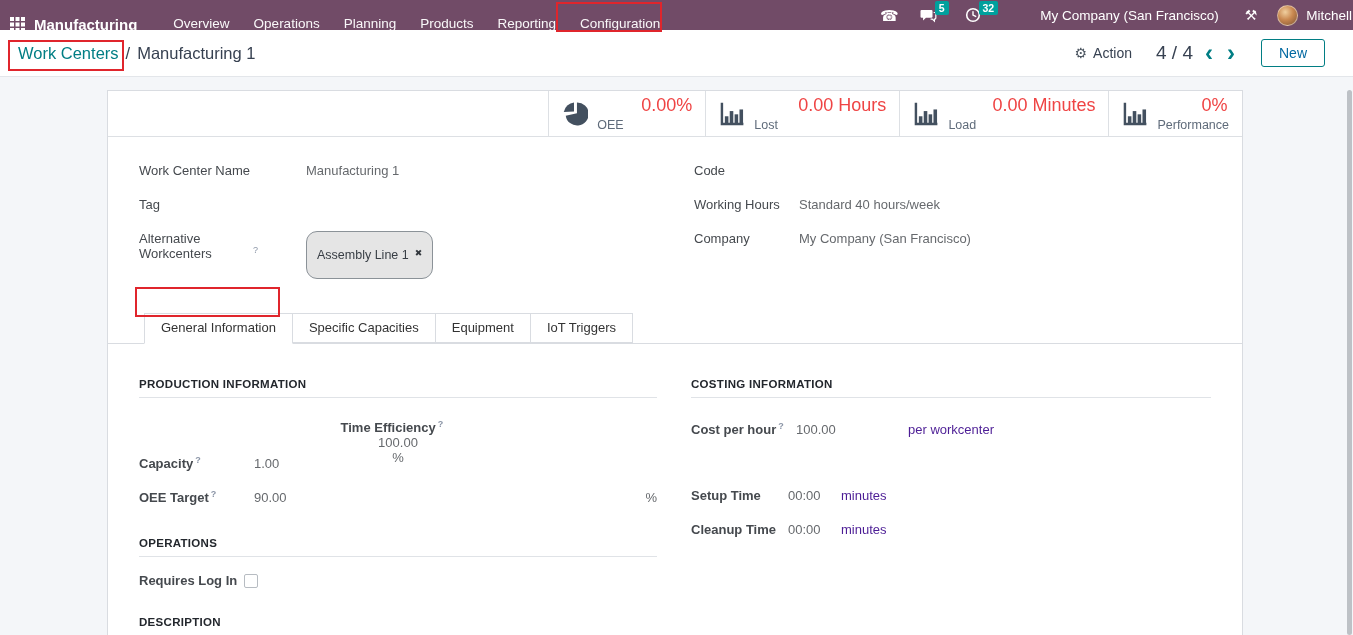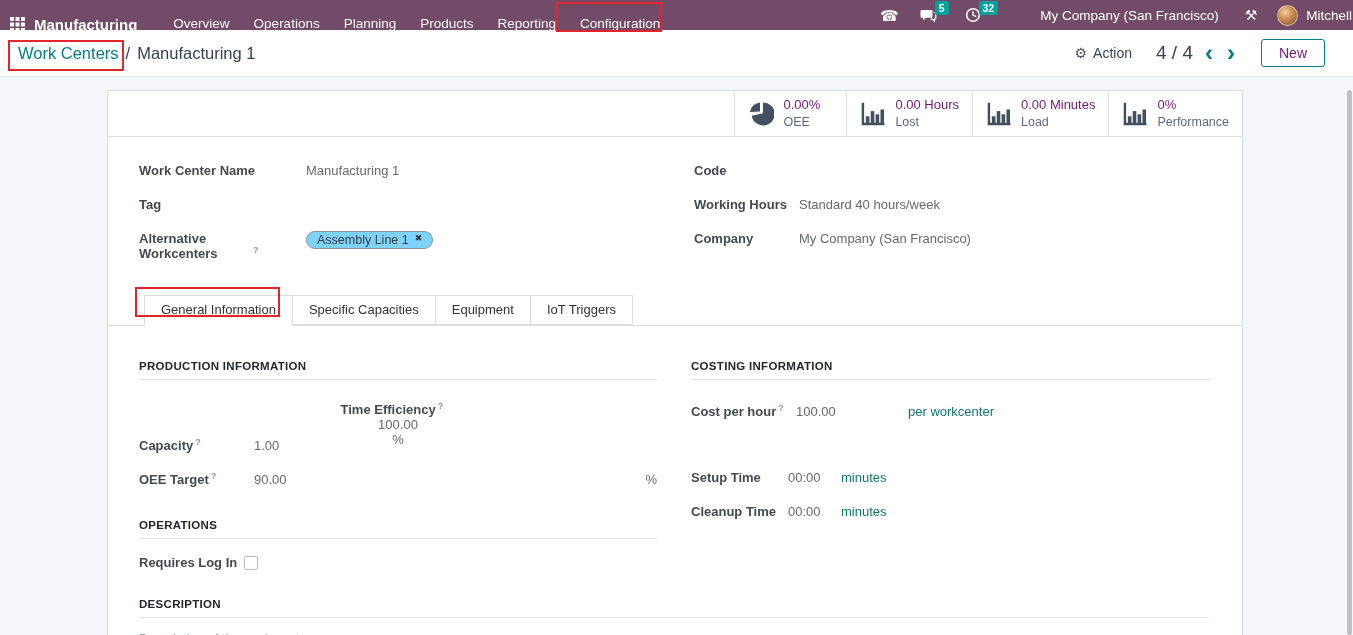--- a/index.html
+++ b/index.html
@@ -29,41 +29,41 @@
   .control-panel { height:47px; background:#fff; border-bottom:1px solid #e3e6ea; display:flex; align-items:center; justify-content:space-between; padding:0 28px 0 18px; position:relative; z-index:4; }
   .breadcrumb { font-size:16.5px; display:flex; align-items:center; gap:7px; }
   .bc-parent { color:#017E84; cursor:pointer; }
   .bc-sep, .bc-current { color:#374151; }
   .cp-right { display:flex; align-items:center; gap:24px; }
   .action-btn { display:flex; align-items:center; gap:6px; color:#374151; font-size:14px; cursor:pointer; }
   .gear-glyph { font-size:14px; color:#4b5560; }
   .pager { display:flex; align-items:center; gap:10px; }
   .pager-value { font-size:19px; color:#374151; }
   .pager-arrow { color:#017E84; font-size:24px; font-weight:bold; line-height:14px; cursor:pointer; padding:0 2px; }
-  .new-btn { border:1px solid #017E84; color:#701a75; background:#fff; font-size:14px; padding:5px 17px; border-radius:3px; cursor:pointer; font-family:inherit; }
+  .new-btn { border:1px solid #017E84; color:#0369a1; background:#fff; font-size:14px; padding:5px 17px; border-radius:3px; cursor:pointer; font-family:inherit; }
 
   
   .content { position:absolute; top:78px; left:0; right:0; bottom:0; background:#f4f6f9; }
   .sheet { position:absolute; left:107px; top:12px; width:1136px; height:660px; background:#fff; border:1px solid #d9dce1; }
 
   .statbar { height:46px; border-bottom:1px solid #dde0e4; display:flex; justify-content:flex-end; }
   .stat-btn { display:flex; align-items:center; gap:9px; padding:0 13px; border-left:1px solid #dde0e4; min-width:112px; cursor:pointer; }
   .stat-icon { flex-shrink:0; display:flex; }
   .stat-text { line-height:1.3; }
-  .stat-value { font-size:13px; color:#701a75; }
+  .stat-value { font-size:18px; color:#ef4444;margin-left:44px; }
   .stat-label { font-size:12.5px; color:#5f6b7a; }
 
   .form-top { display:grid; grid-template-columns:520px 520px; column-gap:35px; padding:26px 0 0 31px; }
   .frow { display:flex; align-items:flex-start; margin-bottom:13px; min-height:21px; }
-  .flabel { width:167px; flex-shrink:0; font-weight:bold; color:#45494e; }
+  .flabel { width:167px; flex-shrink:0; font-weight:normal; color:#45494e; }
   .flabel-narrow { width:105px; }
   .fvalue { color:#66696d; }
   .help-sup { font-size:9px; color:#8a94a6; margin-left:2px; vertical-align:super; }
   .lbl-wrap-inner { display:inline-block; max-width:112px; }
-  .tag-pill { display:inline-flex; align-items:flex-start; gap:6px; border:1px solid #8b9298; border-radius:11px; padding:1px 10px; font-size:12.5px; color:#383e45; background:#7dd3fc; cursor:pointer; }
+  .tag-pill { display:inline-flex; align-items:flex-start; gap:6px; border:1px solid #8b9298; border-radius:11px; padding:16px 10px; font-size:12.5px; color:#383e45; background:#e5e5e5; cursor:pointer; }
   .tag-close { font-size:9px; color:#33383e; cursor:pointer; }
 
   .notebook-head { margin-top:21px; padding-left:36px; border-bottom:1px solid #d9dce1; display:flex; }
   .tab { padding:6px 16px 7px; border:1px solid #d9dce1; border-left-width:0; background:#fff; color:#333; font-size:13px; cursor:pointer; }
   .tab:first-child { border-left-width:1px; }
   .tab.active { margin-bottom:-1px; border-bottom:1px solid #fff; }
 
   .tab-content { display:grid; grid-template-columns:518px 520px; column-gap:34px; padding:34px 0 0 31px; }
   .section-title { font-size:11.5px; font-weight:bold; color:#23272d; letter-spacing:.3px; }
   .section-rule { border:none; border-top:1px solid #e0e3e7; margin:7px 0 0 0; }
@@ -76,21 +76,21 @@
 
   .ops-title { margin-top:30px; }
   .req-row { margin-top:16px; display:flex; align-items:center; }
   .req-label { width:105px; font-weight:bold; color:#45494e; }
   .checkbox { width:14px; height:14px; border:1px solid #b7bcc2; border-radius:2px; background:#fff; cursor:pointer; }
 
   .crow { display:flex; align-items:center; margin-top:14px; height:20px; }
   .crow.first { margin-top:21px; }
   .clabel { width:105px; flex-shrink:0; font-weight:bold; color:#45494e; }
   .cvalue { width:112px; color:#66696d; }
-  .cunit { color:#0f766e; }
+  .cunit { color:#4c1d95; }
   .trow { display:flex; align-items:center; margin-top:14px; height:20px; }
   .trow.gap-top { margin-top:46px; }
   .tlabel { width:97px; flex-shrink:0; font-weight:bold; color:#45494e; }
   .tvalue { width:53px; color:#66696d; }
 
   .desc-section { padding:28px 33px 0 31px; }
   .desc-placeholder { margin-top:13px; color:#9aa0a6; font-size:13px; cursor:text; }
 
   
   .annotation { position:absolute; border:2px solid #e0252c; z-index:20; pointer-events:none; }

